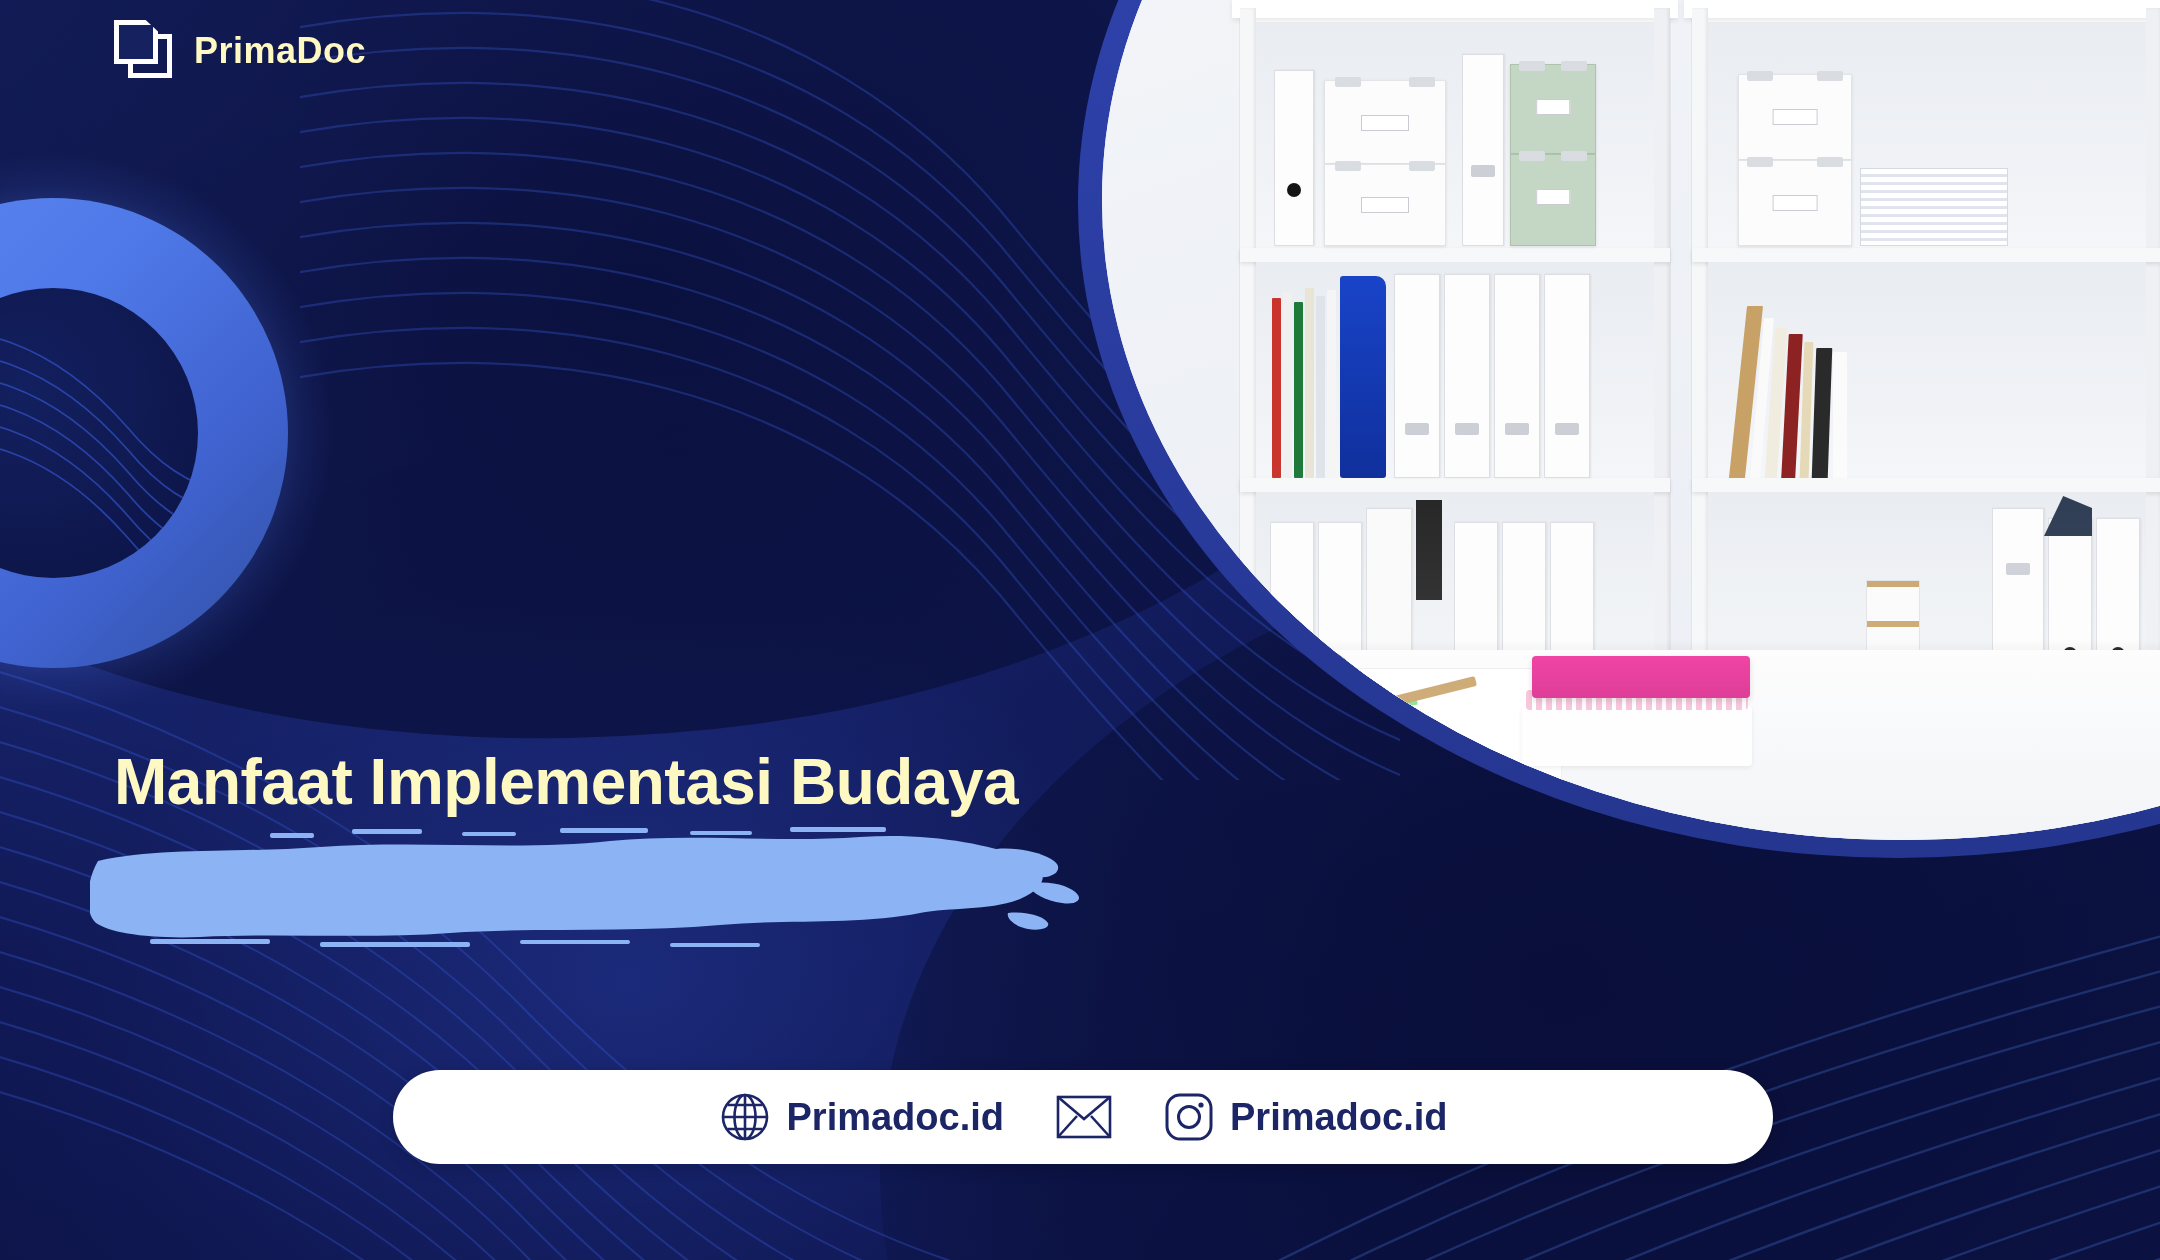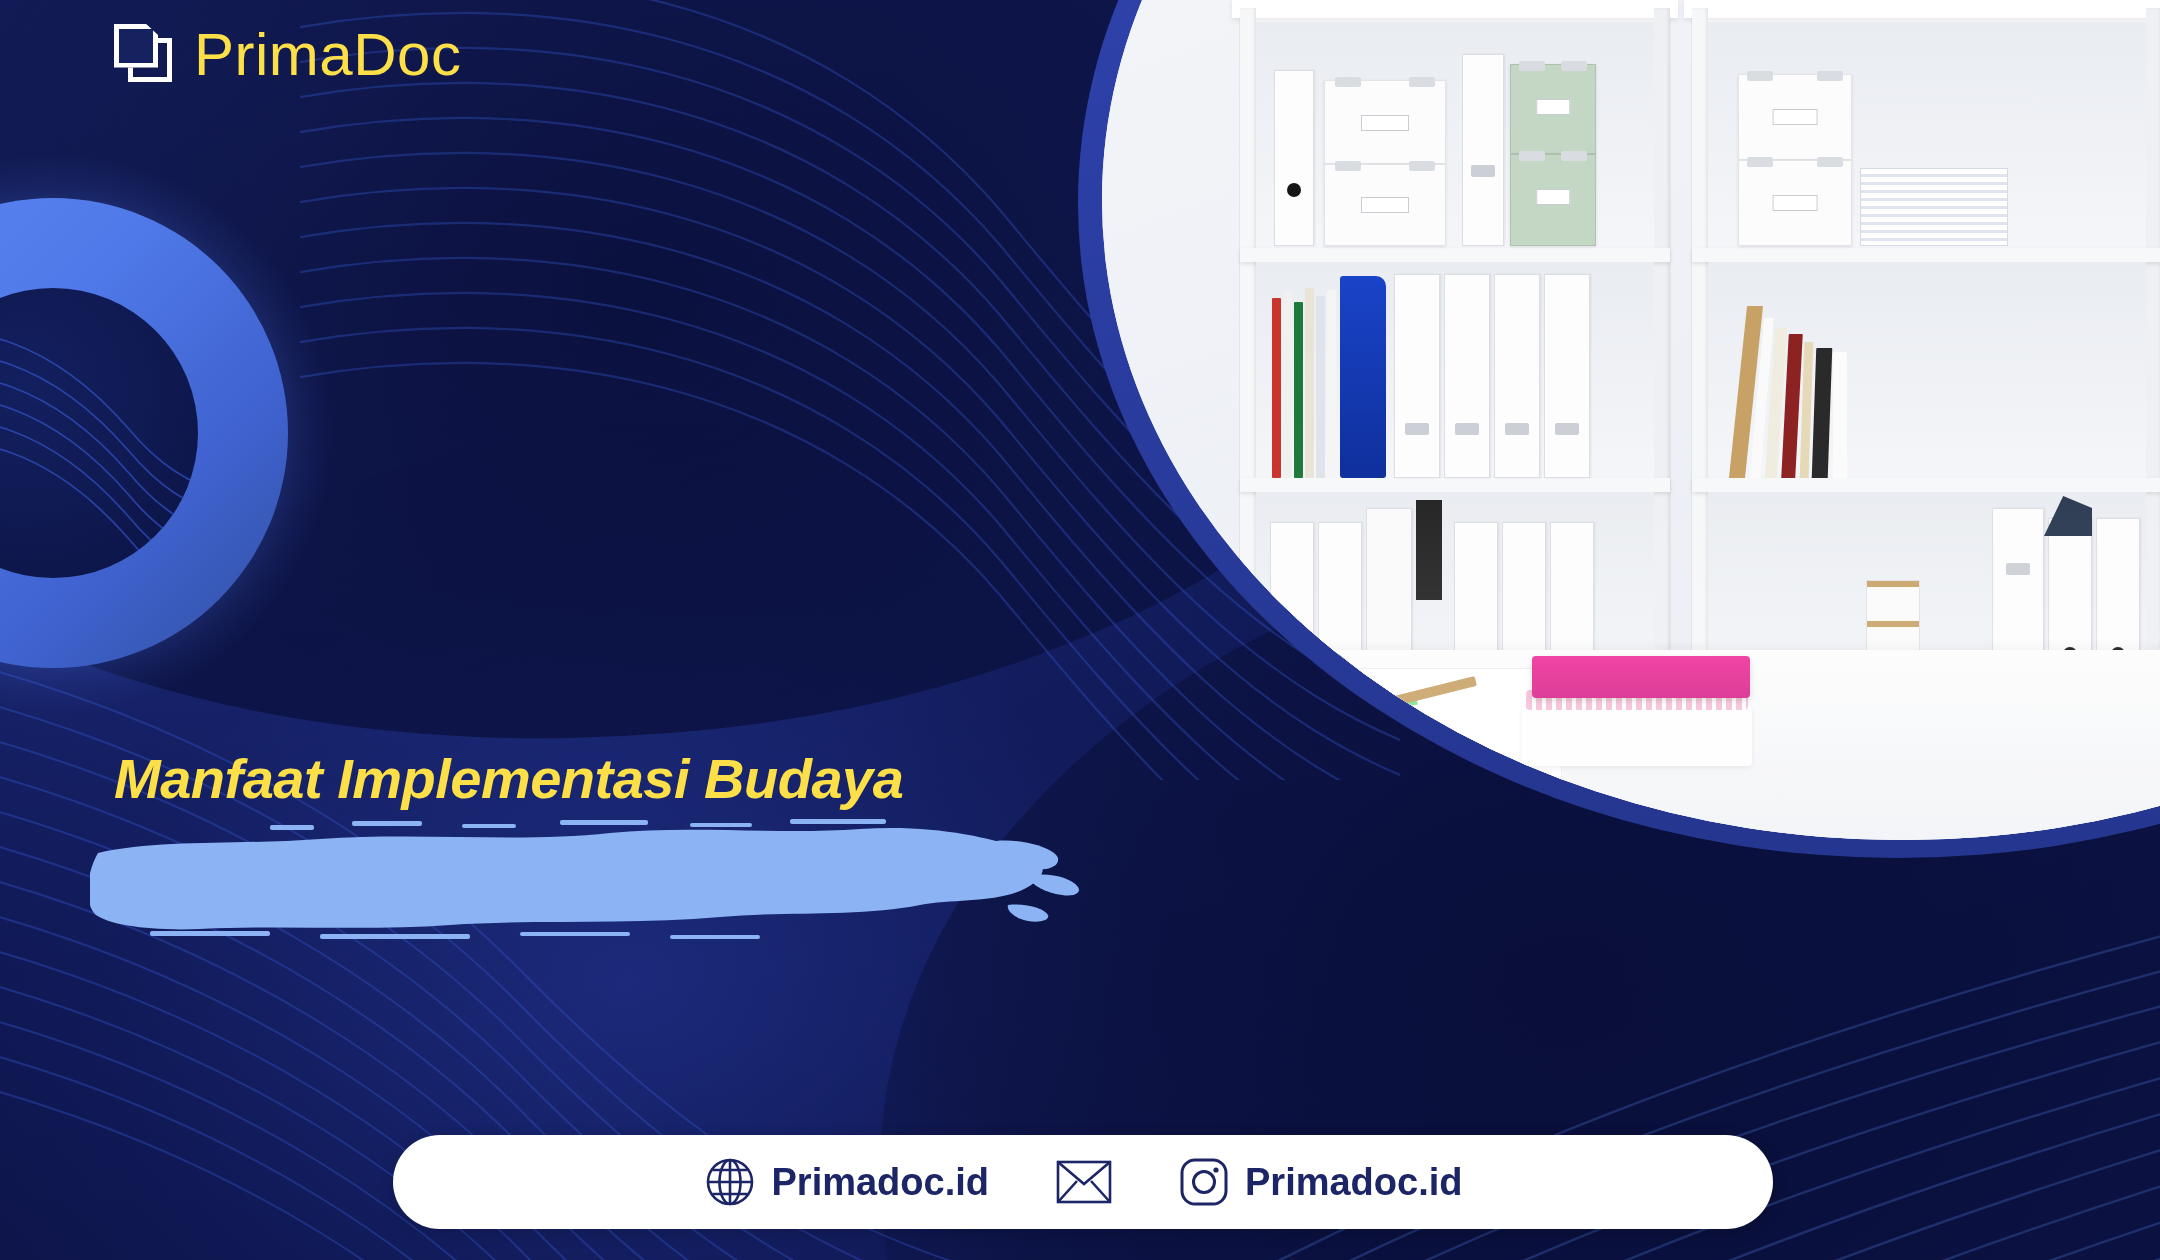--- a/index.html
+++ b/index.html
@@ -131,46 +131,46 @@
   .logo-mark .back{
     position:absolute; left:14px; top:14px; width:44px; height:44px;
     border:5px solid #ffffff;
   }
   .logo-mark .front{
     position:absolute; left:0; top:0; width:44px; height:44px;
     border:5px solid #ffffff;
     background:#16215f;
     clip-path:polygon(0 0,72% 0,100% 26%,100% 100%,0 100%);
   }
-  .logo-word{ font-size:60px; letter-spacing:.5px; color:#fde047; font-weight:400; }
+  .logo-word{ font-size:36px; letter-spacing:.5px; color:#fef9c3; font-weight:700; }
 
   
   .headline{ position:absolute; left:114px; top:750px; width:1400px; }
   .hl1{
-    font-size:56px; font-weight:700; color:#fde047;
-    letter-spacing:-0.5px; line-height:1.02; white-space:nowrap;font-style:italic;
+    font-size:64px; font-weight:700; color:#fef9c3;
+    letter-spacing:-0.5px; line-height:1.02; white-space:nowrap;
   }
   .hl2wrap{ position:relative; margin-top:22px; height:118px; }
   .brush{
     position:absolute; left:-24px; top:-10px; width:1000px; height:124px;
     pointer-events:none;
   }
   .hl2{
     position:relative;
     font-size:74px; font-weight:700; color:#1c2566;
     letter-spacing:-0.5px; line-height:1.02; white-space:nowrap;
     padding-top:16px; padding-left:4px;
   }
 
   
   .pill{
-    position:absolute; left:393px; top:1135px;
+    position:absolute; left:393px; top:1070px;
     width:1380px; height:94px;
     background:#ffffff; border-radius:47px;
-    display:flex; align-items:center; justify-content:center; gap:15px;
+    display:flex; align-items:center; justify-content:center; gap:0;
     box-shadow:0 4px 16px rgba(0,0,0,.18);
   }
   .citem{ display:flex; align-items:center; gap:16px; padding:0 26px; }
   .citem .txt{ font-size:38px; font-weight:600; color:#1c2566; white-space:nowrap; }
   .citem svg{ display:block; }
 </style>
 </head>
 <body>
 
 <div id="banner">

